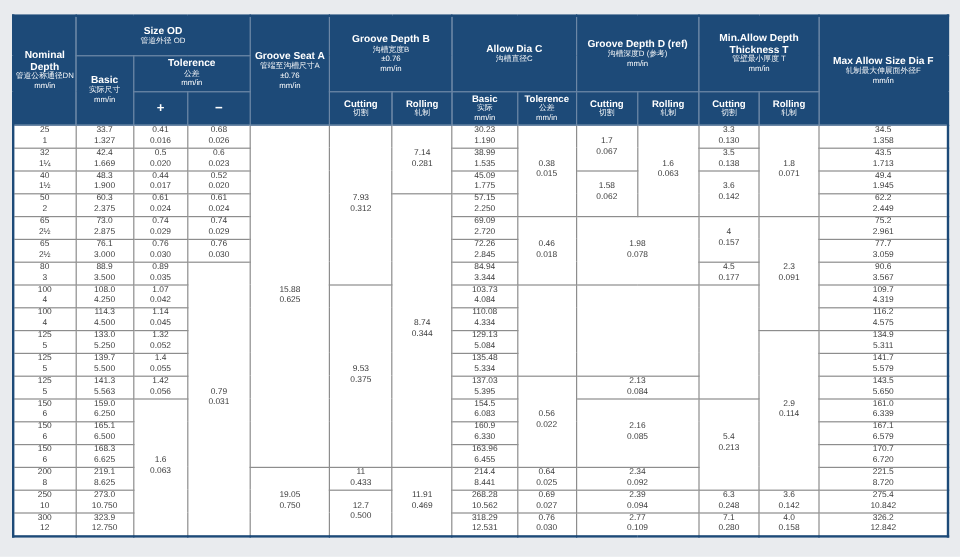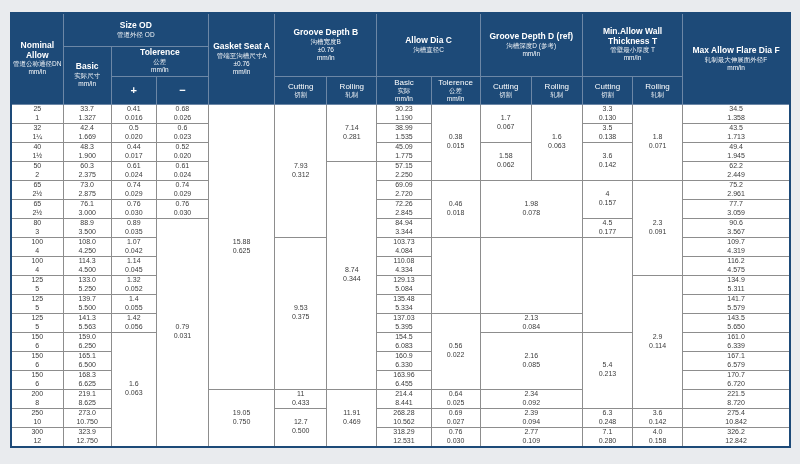--- a/index.html
+++ b/index.html
@@ -32,21 +32,21 @@
   tbody td{
     border:1px solid #8d8d8d;
     padding:0;
     text-align:center;
     vertical-align:middle;
     color:#3b3b3b;
     font-size:7px;
     line-height:8.5px;
   }
   .hen{font-size:8.5px;font-weight:bold;line-height:9.5px;}
-  .hen2{font-size:8px;font-weight:normal;line-height:9px;}
+  .hen2{font-size:8px;font-weight:bold;line-height:9px;}
   .hzh{font-size:6.5px;line-height:8px;opacity:.95;}
   .hun{font-size:6.5px;line-height:8px;}
   .sign{font-size:11px;font-weight:bold;line-height:12px;}
   .ln{height:9px;}
 </style>
 </head>
 <body>
 
 <div class="wrap">
   <table class="spec">
@@ -62,56 +62,56 @@
       <col style="width:49px">
         <col style="width:51px">
         <col style="width:51px">
         <col style="width:50px">
       <col style="width:50px">
         <col style="width:107px">
     </colgroup>
     <thead>
       <tr class="h1">
         <th rowspan="3">
-          <div class="hen">Nominal Allow</div>
+          <div class="hen">Nominal Depth</div>
           <div class="hzh">管道公称通径DN</div>
           <div class="hun">mm/in</div>
         </th>
         <th colspan="3">
           <div class="hen">Size OD</div>
           <div class="hzh">管道外径 OD</div>
         </th>
         <th rowspan="3">
-          <div class="hen">Gasket Seat A</div>
+          <div class="hen">Groove Seat A</div>
           <div class="hzh">管端至沟槽尺寸A</div>
           <div class="hun">±0.76</div>
           <div class="hun">mm/in</div>
         </th>
         <th colspan="2" rowspan="2">
           <div class="hen">Groove Depth B</div>
           <div class="hzh">沟槽宽度B</div>
           <div class="hun">±0.76</div>
           <div class="hun">mm/in</div>
         </th>
         <th colspan="2" rowspan="2">
           <div class="hen">Allow Dia C</div>
           <div class="hzh">沟槽直径C</div>
         </th>
         <th colspan="2" rowspan="2">
           <div class="hen">Groove Depth D (ref)</div>
           <div class="hzh">沟槽深度D (参考)</div>
           <div class="hun">mm/in</div>
         </th>
         <th colspan="2" rowspan="2">
-          <div class="hen">Min.Allow Wall Thickness T</div>
+          <div class="hen">Min.Allow Depth Thickness T</div>
           <div class="hzh">管壁最小厚度 T</div>
           <div class="hun">mm/in</div>
         </th>
         <th rowspan="3">
-          <div class="hen">Max Allow Flare Dia F</div>
+          <div class="hen">Max Allow Size Dia F</div>
           <div class="hzh">轧制最大伸展面外径F</div>
           <div class="hun">mm/in</div>
         </th>
       </tr>
       <tr class="h2">
         <th rowspan="2">
           <div class="hen">Basic</div>
           <div class="hzh">实际尺寸</div>
           <div class="hun">mm/in</div>
         </th>

